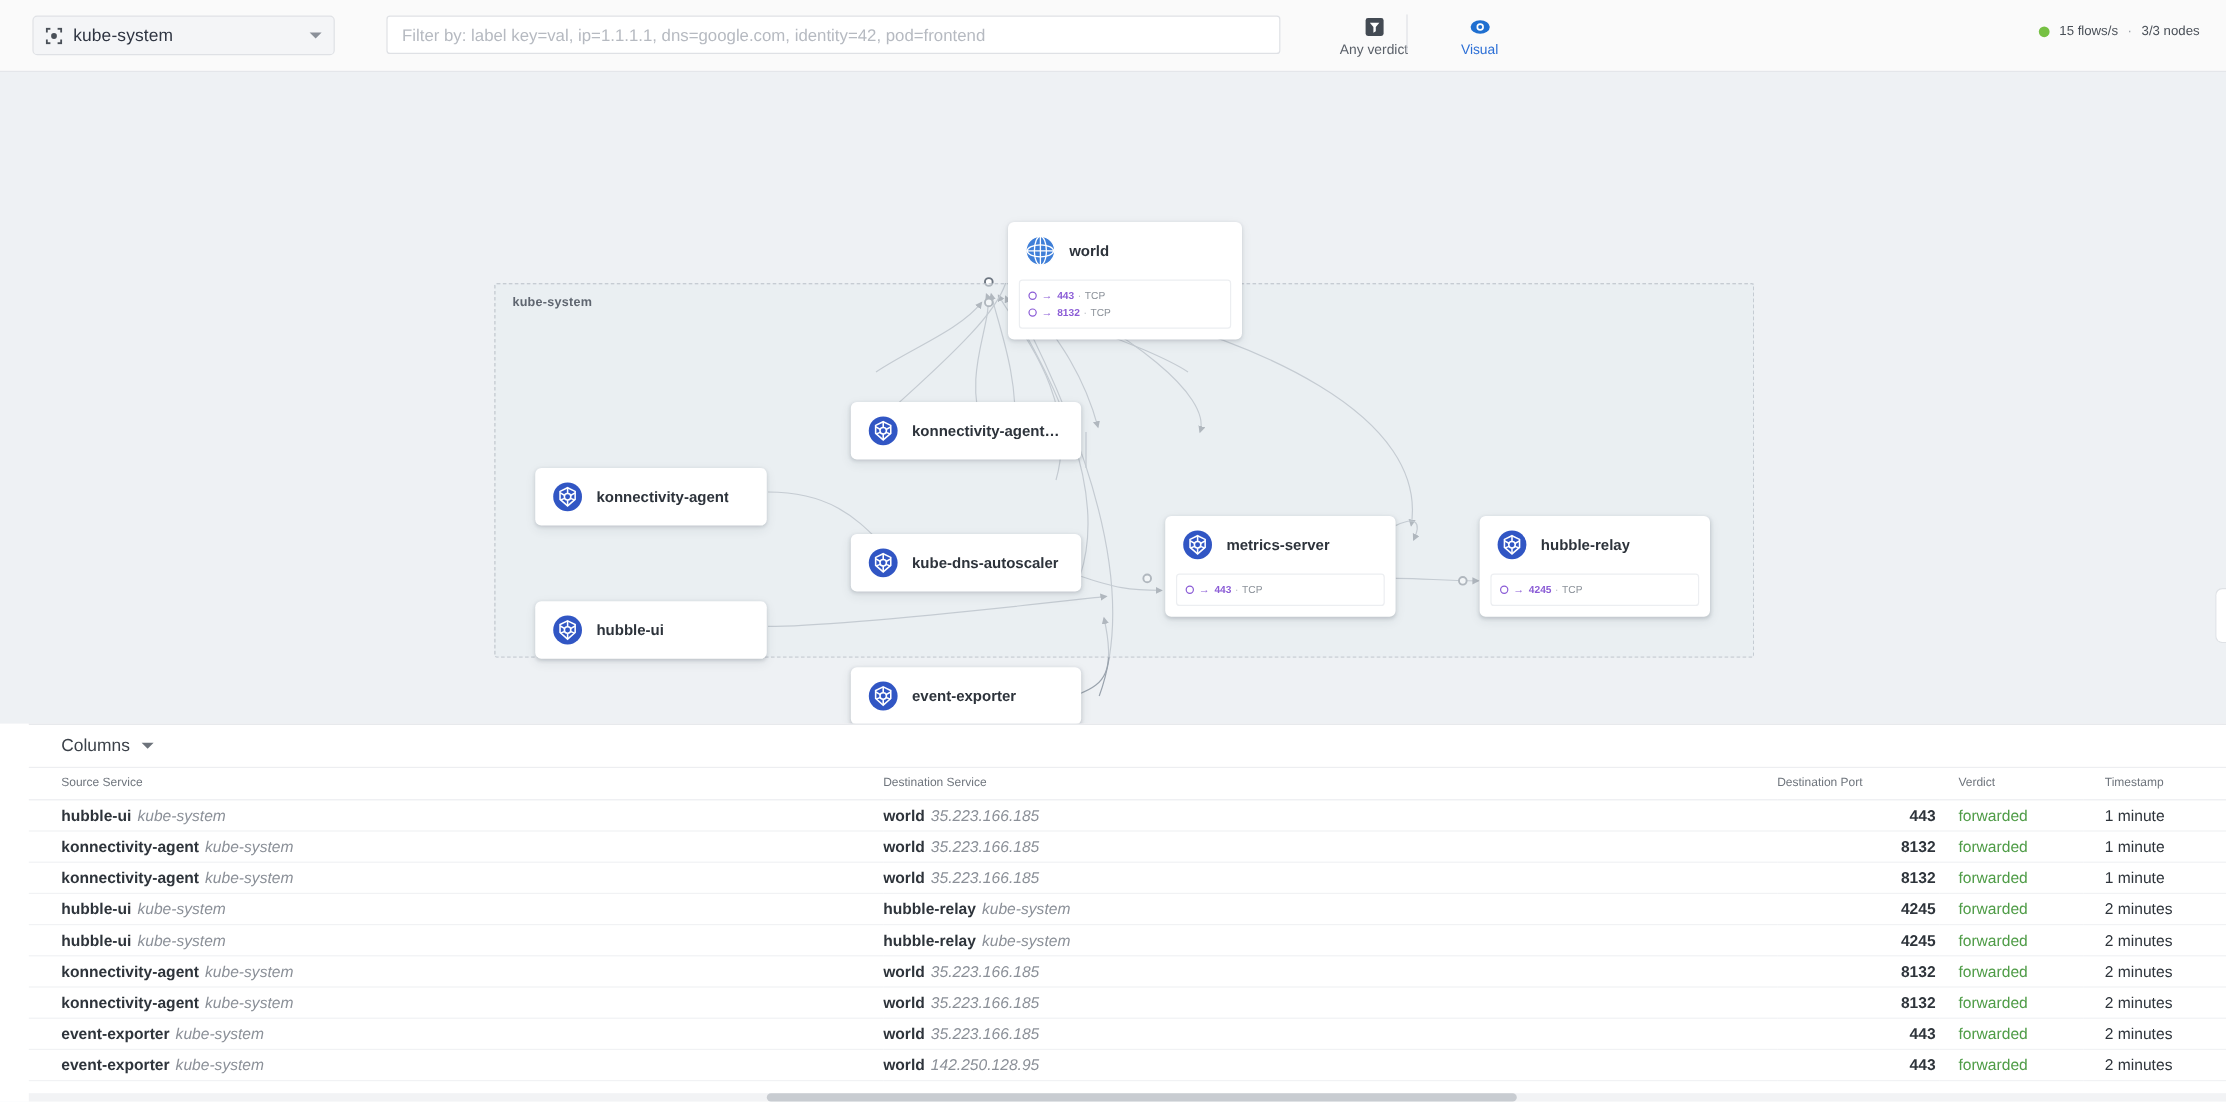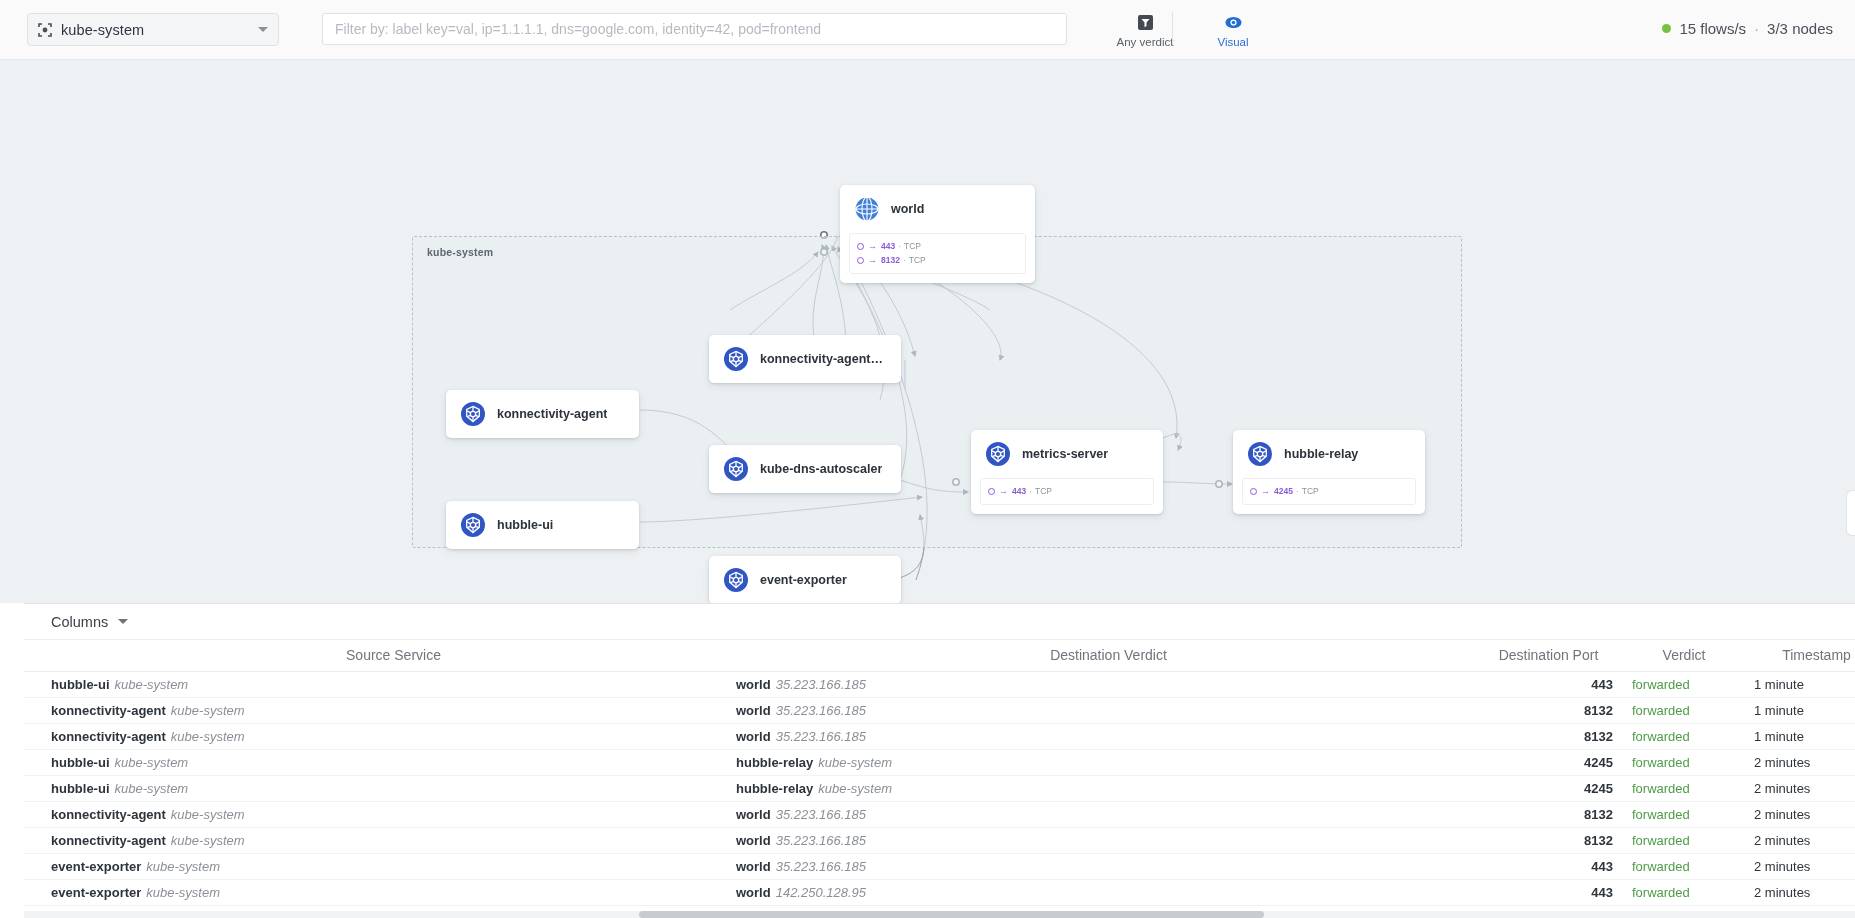--- a/index.html
+++ b/index.html
@@ -53,21 +53,21 @@
   #verdict-btn { left: 1090px; width: 110px; }
   #visual-btn  { left: 1178px; width: 110px; }
   #visual-btn .tb-lbl { color: #2c6fd6; }
   .tb-divider {
     position: absolute; left: 1172px; top: 12px; width: 1px; height: 32px;
     background: #e0e2e6;
   }
 
   .status {
     position: absolute; right: 22px; top: 20px;
-    display: flex; align-items: center; font-size: 15px; color: #4a5058;
+    display: flex; align-items: center; font-size: 11px; color: #4a5058;
   }
   .status .dot {
     width: 9px; height: 9px; border-radius: 50%; background: #76c043; margin-right: 8px;
   }
   .status .sep { margin: 0 8px; color: #9aa0a8; }
 
   
   .canvas {
     position: absolute; left: 0; top: 60px; width: 1855px; height: 543px;
     background: #eef1f4;
@@ -136,21 +136,21 @@
     display: flex; align-items: center; cursor: pointer; font-size: 14.5px; color: #3b4149;
   }
   .columns-btn .cv {
     width: 0; height: 0; margin-left: 10px;
     border-left: 5px solid transparent; border-right: 5px solid transparent;
     border-top: 5px solid #6d737b;
   }
 
   table.flows { width: 1855px; border-collapse: collapse; table-layout: fixed; }
   table.flows th {
-    font-size: 14px; color: #6f757d; font-weight: normal; text-align: center;
+    font-size: 10px; color: #6f757d; font-weight: normal; text-align: left;
     padding: 7px 0 8px 0; border-bottom: 1px solid #ebedf0; background: #fff;
   }
   table.flows td {
     font-size: 13px; padding: 5px 0; border-bottom: 1px solid #f1f2f4;
     color: #2e343b; white-space: nowrap; overflow: hidden;
   }
   .c-src  { width: 712px; padding-left: 27px !important; }
   .c-dst  { width: 745px; }
   .c-port { width: 135px; text-align: right; }
   .c-verd { width: 120px; padding-left: 16px !important; }
@@ -446,21 +446,21 @@
     <div class="columns-btn">
       <span>Columns</span>
       <span class="cv"></span>
     </div>
   </div>
 
   <table class="flows">
     <thead>
       <tr>
         <th class="c-src">Source Service</th>
-        <th class="c-dst">Destination Verdict</th>
+        <th class="c-dst">Destination Service</th>
         <th class="c-port">Destination Port</th>
         <th class="c-verd">Verdict</th>
         <th class="c-time">Timestamp</th>
       </tr>
     </thead>
     <tbody id="flows-body">
         <tr>
           <td class="c-src"><span class="svc-name">hubble-ui</span><span class="svc-ns">kube-system</span></td>
           <td class="c-dst"><span class="svc-name">world</span><span class="svc-ns">35.223.166.185</span></td>
           <td class="c-port"><span class="port-val">443</span></td>

